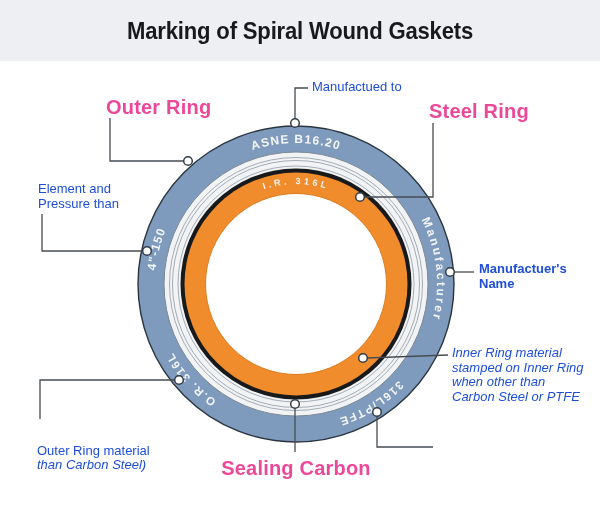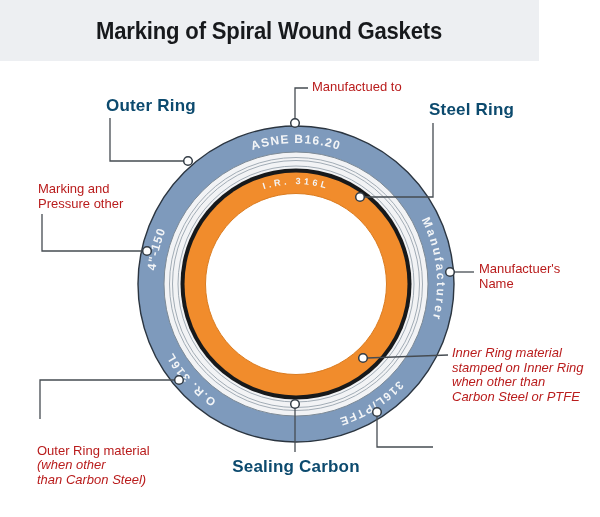--- a/index.html
+++ b/index.html
@@ -1,33 +1,33 @@
 <!DOCTYPE html>
 <html><head>
 <meta charset="utf-8">
 <style>
   html,body{margin:0;padding:0;background:#fff;}
   .stage{
     position:relative;width:600px;height:517px;overflow:hidden;background:#fff;
     font-family:"Liberation Sans",sans-serif;
   }
   .title-band{
-    position:absolute;left:0;top:0;width:539px;height:61px;background:#edeff2;
+    position:absolute;left:0;top:0;width:600px;height:61px;background:#edeff2;
     display:flex;align-items:center;justify-content:center;
   }
   .title-band h1{
     margin:0;font-size:24px;font-weight:bold;color:#17191c;letter-spacing:-.2px;
     transform:scaleX(.92);transform-origin:center;white-space:nowrap;
   }
   svg.diagram{position:absolute;left:0;top:0;}
   .ring-txt{fill:#f3f5f7;font-family:"Liberation Sans",sans-serif;font-weight:700;}
-  .lbl{position:absolute;font-size:13px;line-height:1.18;color:#b91c1c;white-space:nowrap;}
+  .lbl{position:absolute;font-size:13px;line-height:1.18;color:#1d4ed8;white-space:nowrap;}
   .lbl .em{font-style:italic;}
   .lbl-orange{
-    position:absolute;font-size:17px;font-weight:bold;color:#0c4a6e;
+    position:absolute;font-size:20px;font-weight:bold;color:#ec4899;
     letter-spacing:.2px;white-space:nowrap;
   }
   .center-x{transform:translateX(-50%);}
 </style>
 </head>
 <body>
 
 <div class="stage">
 
   <div class="title-band">
@@ -97,38 +97,37 @@
 
   <div class="lbl-orange" style="left:106px;top:96px;">Outer Ring</div>
 
   <div class="lbl-orange" style="left:429px;top:100px;">Steel Ring</div>
 
   <div class="lbl" style="left:312px;top:79px;line-height:1.3;">
     <div>Manufactued to</div>
   </div>
 
   <div class="lbl" style="left:38px;top:181px;">
-    <div>Marking and</div>
-    <div>Pressure other</div>
+    <div>Element and</div>
+    <div>Pressure than</div>
   </div>
 
-  <div class="lbl" style="left:479px;top:261px;">
+  <div class="lbl" style="left:479px;top:261px;font-weight:bold;">
     <div>Manufactuer's</div>
     <div>Name</div>
   </div>
 
   <div class="lbl" style="left:452px;top:346px;line-height:1.12;font-style:italic;">
     <div>Inner Ring material</div>
     <div>stamped on Inner Ring</div>
     <div>when other than</div>
     <div>Carbon Steel or PTFE</div>
   </div>
 
   <div class="lbl" style="left:37px;top:444px;line-height:1.1;">
     <div>Outer Ring material</div>
-    <div class="em">(when other</div>
     <div class="em">than Carbon Steel)</div>
   </div>
 
 
   <div class="lbl-orange center-x" style="left:296px;top:457px;">Sealing Carbon</div>
 
 </div>
 
 </body></html>

